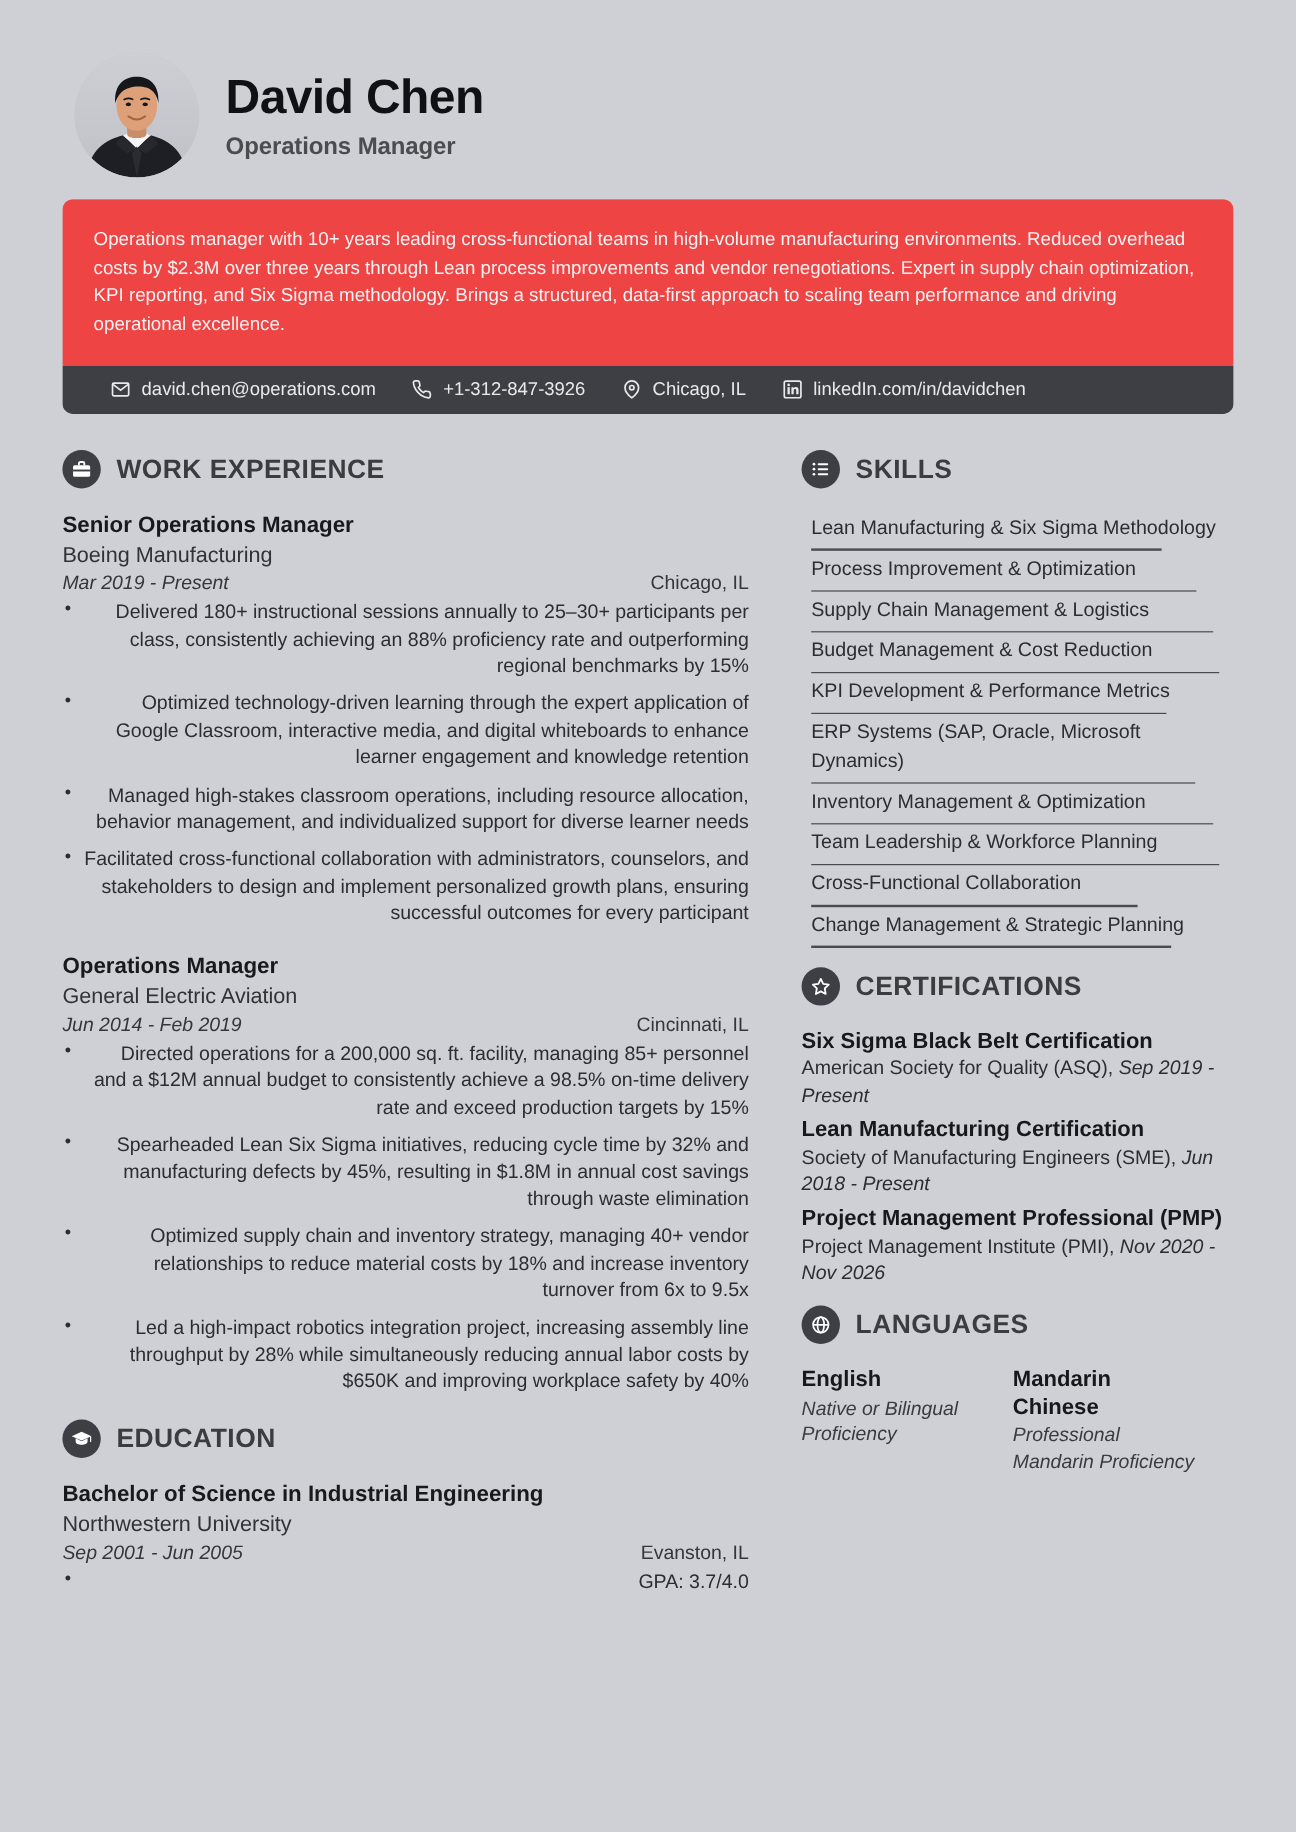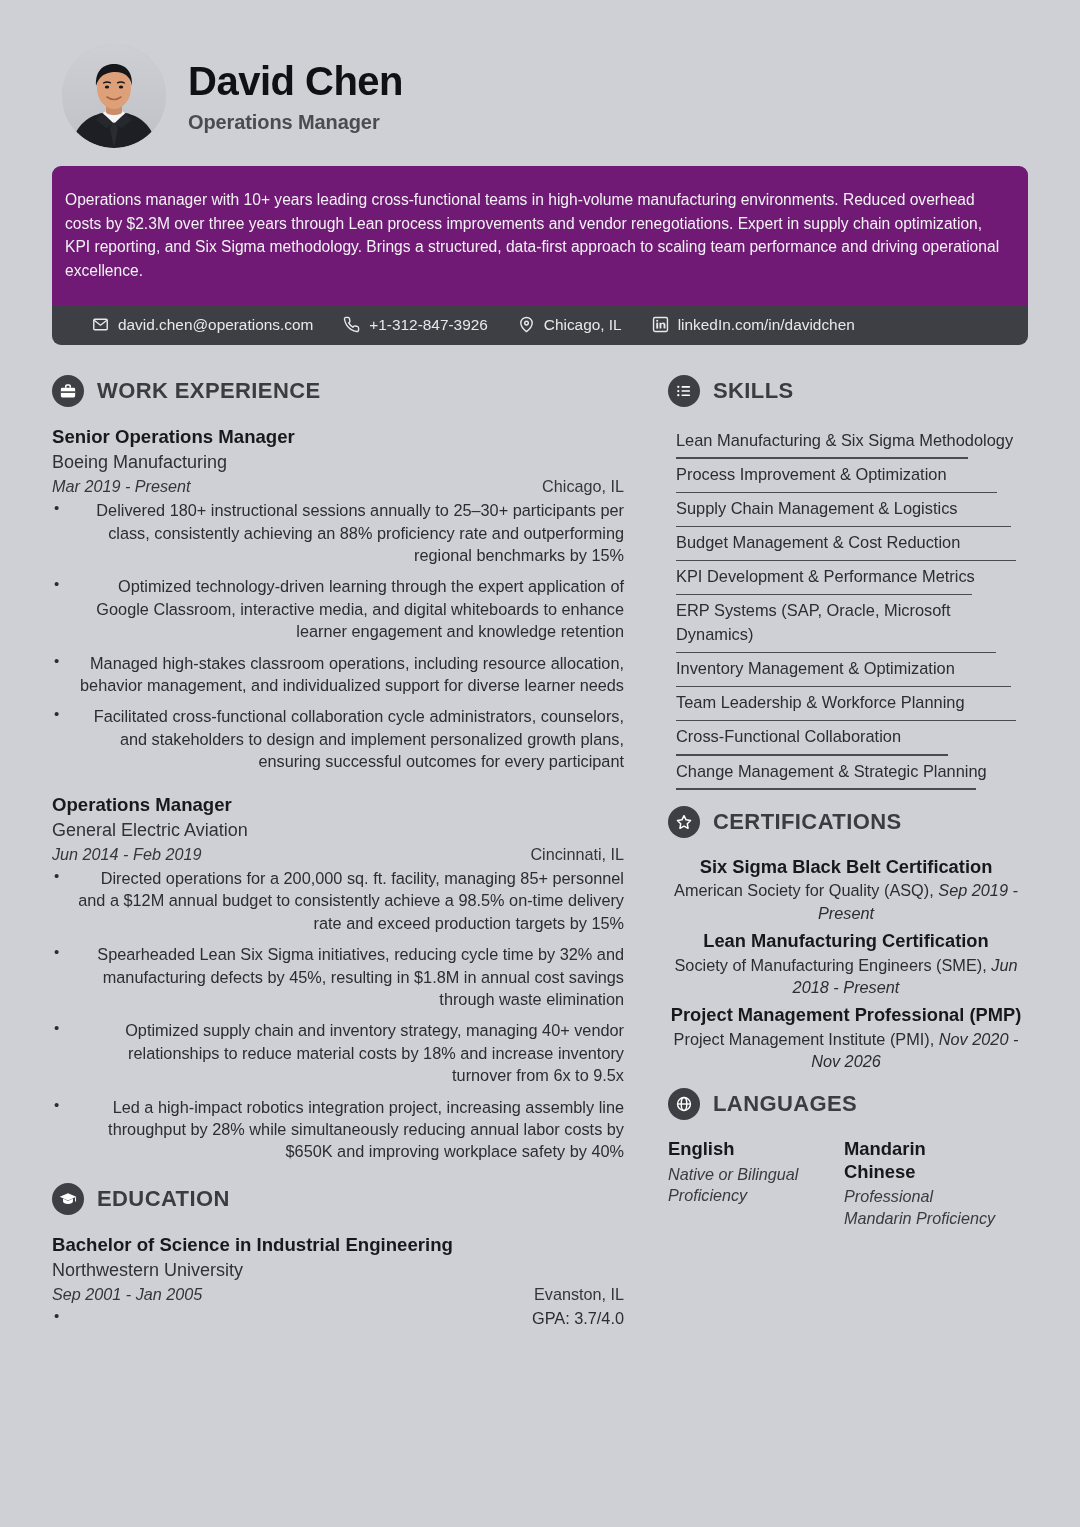--- a/index.html
+++ b/index.html
@@ -54,23 +54,23 @@
     letter-spacing: -0.1px;
   }
 
   
   .summary-card {
     border-radius: 9px;
     overflow: hidden;
     margin-bottom: 24px;
   }
   .summary-body {
-    background: #701a75;
+    background: #ef4444;
     color: #f2f2f3;
-    padding: 22px 26px 22px 13px;
+    padding: 22px 26px 22px 26px;
     font-size: 15.6px;
     line-height: 1.52;
   }
   .contact-bar {
     background: #3e3f44;
     color: #e9e9eb;
     display: flex;
     align-items: center;
     gap: 30px;
     padding: 11px 40px;
@@ -161,21 +161,21 @@
     padding: 4px 0 5px 8px;
     position: relative;
   }
   .skill-rule {
     height: 1.5px;
     background: #4a4b4f;
     margin-left: 8px;
   }
 
   
-  .cert { margin-bottom: 6px; text-align: center; }
+  .cert { margin-bottom: 6px; }
   .cert-name {
     font-size: 18.3px;
     font-weight: 700;
     color: #17181b;
     line-height: 1.25;
     margin-bottom: 1px;
   }
   .cert-detail {
     font-size: 16.3px;
     line-height: 1.36;
@@ -314,21 +314,21 @@
         <div class="entry-title">Senior Operations Manager</div>
         <div class="entry-org">Boeing Manufacturing</div>
         <div class="entry-meta">
           <span class="entry-dates">Mar 2019 - Present</span>
           <span class="entry-loc">Chicago, IL</span>
         </div>
         <ul class="bullets">
           <li>Delivered 180+ instructional sessions annually to 25–30+ participants per class, consistently achieving an 88% proficiency rate and outperforming regional benchmarks by 15%</li>
           <li>Optimized technology-driven learning through the expert application of Google Classroom, interactive media, and digital whiteboards to enhance learner engagement and knowledge retention</li>
           <li>Managed high-stakes classroom operations, including resource allocation, behavior management, and individualized support for diverse learner needs</li>
-          <li>Facilitated cross-functional collaboration cycle administrators, counselors, and stakeholders to design and implement personalized growth plans, ensuring successful outcomes for every participant</li>
+          <li>Facilitated cross-functional collaboration with administrators, counselors, and stakeholders to design and implement personalized growth plans, ensuring successful outcomes for every participant</li>
         </ul>
       </div>
 
       <div class="entry">
         <div class="entry-title">Operations Manager</div>
         <div class="entry-org">General Electric Aviation</div>
         <div class="entry-meta">
           <span class="entry-dates">Jun 2014 - Feb 2019</span>
           <span class="entry-loc">Cincinnati, IL</span>
         </div>
@@ -348,21 +348,21 @@
             <rect x="21.4" y="9.4" width="1.3" height="6.1" rx="0.6"></rect>
           </svg>
         </span>
         <span class="sec-title">EDUCATION</span>
       </div>
 
       <div class="entry">
         <div class="entry-title">Bachelor of Science in Industrial Engineering</div>
         <div class="entry-org">Northwestern University</div>
         <div class="entry-meta">
-          <span class="entry-dates">Sep 2001 - Jan 2005</span>
+          <span class="entry-dates">Sep 2001 - Jun 2005</span>
           <span class="entry-loc">Evanston, IL</span>
         </div>
         <ul class="bullets">
           <li>GPA: 3.7/4.0</li>
         </ul>
       </div>
 
     </div>
 
     <div class="col-right">

